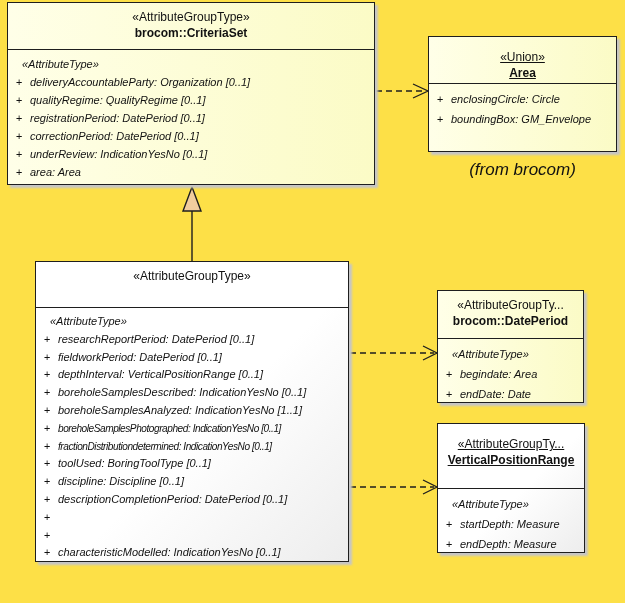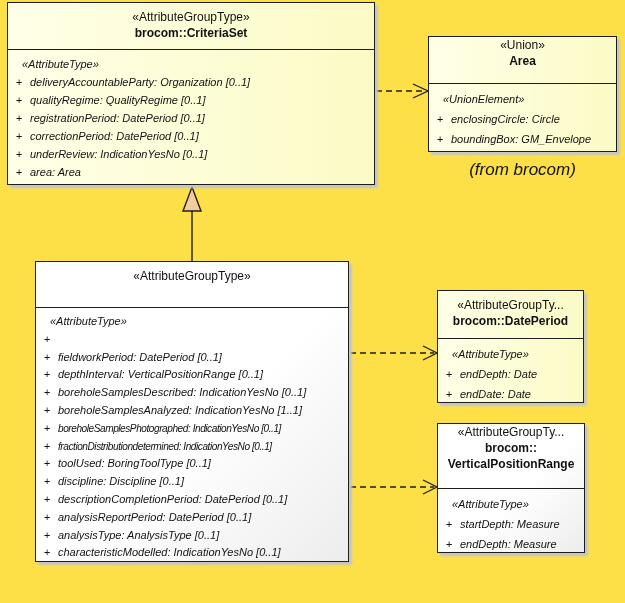--- a/index.html
+++ b/index.html
@@ -19,21 +19,21 @@
     box-sizing:border-box;border-bottom:1.5px solid var(--border);
     text-align:center;line-height:16px;font-size:12px;overflow:hidden;
   }
   .uml-header .cname{font-weight:bold;}
   .uml-body{box-sizing:border-box;overflow:hidden;font-size:11px;font-style:italic;}
   .body-stereotype{padding-left:14px;}
   .attr-row{display:flex;align-items:baseline;}
   .plus{width:22px;flex:none;text-align:center;}
   .attr-text{white-space:nowrap;}
   .squeeze{letter-spacing:-0.5px;transform:scaleX(0.92);transform-origin:0 50%;}
-  .hdr-pad7{padding-top:6px;} .hdr-pad8{padding-top:0;}
+  .hdr-pad7{padding-top:6px;} .hdr-pad8{padding-top:12px;text-decoration:underline;}
   .lh18 .attr-row,.lh18 .body-stereotype{line-height:18px;}
   .lh178 .attr-row,.lh178 .body-stereotype{line-height:17.8px;}
   .lh20 .attr-row,.lh20 .body-stereotype{line-height:20px;}
   .uml-body{padding-top:5px;}
   .origin-note{
     position:absolute;text-align:center;font-style:italic;font-size:17px;z-index:2;
   }
   #connector-layer{position:absolute;left:0;top:0;z-index:1;}
   #connector-layer path,#connector-layer line,#connector-layer polygon,#connector-layer polyline{stroke:var(--border);}
 </style>
@@ -90,41 +90,41 @@
         </div>
     </div>
   </div>
 
   <div class="uml-class fill-yellow lh20" style="left:428px;top:36px;width:189px;height:116px;">
     <div class="uml-header hdr-pad8" style="height:47px;">
       <div>«Union»</div>
       <div class="cname">Area</div>
     </div>
     <div class="uml-body">
-      <div class="body-stereotype">«UnionElement»</div>
       <div class="attr-row">
           <span class="plus">+</span>
           <span class="attr-text">enclosingCircle: Circle</span>
         </div>
       <div class="attr-row">
           <span class="plus">+</span>
           <span class="attr-text">boundingBox: GM_Envelope</span>
         </div>
     </div>
   </div>
   <div class="origin-note" style="left:428px;top:160px;width:189px;">(from brocom)</div>
 
   <div class="uml-class fill-white lh178" style="left:35px;top:261px;width:314px;height:301px;">
     <div class="uml-header hdr-pad7" style="height:46px;">
       <div>«AttributeGroupType»</div>
     </div>
     <div class="uml-body">
       <div class="body-stereotype">«AttributeType»</div>
       <div class="attr-row">
           <span class="plus">+</span>
+          <span class="attr-text">researchReportPeriod: DatePeriod [0..1]</span>
         </div>
       <div class="attr-row">
           <span class="plus">+</span>
           <span class="attr-text">fieldworkPeriod: DatePeriod [0..1]</span>
         </div>
       <div class="attr-row">
           <span class="plus">+</span>
           <span class="attr-text">depthInterval: VerticalPositionRange [0..1]</span>
         </div>
       <div class="attr-row">
@@ -150,55 +150,52 @@
       <div class="attr-row">
           <span class="plus">+</span>
           <span class="attr-text">discipline: Discipline [0..1]</span>
         </div>
       <div class="attr-row">
           <span class="plus">+</span>
           <span class="attr-text">descriptionCompletionPeriod: DatePeriod [0..1]</span>
         </div>
       <div class="attr-row">
           <span class="plus">+</span>
-          <span class="attr-text">analysisReportPeriod: DatePeriod [0..1]</span>
-        </div>
-      <div class="attr-row">
-          <span class="plus">+</span>
-          <span class="attr-text">analysisType: AnalysisType [0..1]</span>
+        </div>
+      <div class="attr-row">
+          <span class="plus">+</span>
         </div>
       <div class="attr-row">
           <span class="plus">+</span>
           <span class="attr-text">characteristicModelled: IndicationYesNo [0..1]</span>
         </div>
     </div>
   </div>
 
   <div class="uml-class fill-yellow lh20" style="left:437px;top:290px;width:147px;height:113px;">
     <div class="uml-header hdr-pad7" style="height:48px;">
       <div>«AttributeGroupTy...</div>
       <div class="cname">brocom::DatePeriod</div>
     </div>
     <div class="uml-body">
       <div class="body-stereotype">«AttributeType»</div>
       <div class="attr-row">
           <span class="plus">+</span>
-          <span class="attr-text">endDepth: Date</span>
+          <span class="attr-text">begindate: Area</span>
         </div>
       <div class="attr-row">
           <span class="plus">+</span>
           <span class="attr-text">endDate: Date</span>
         </div>
     </div>
   </div>
 
   <div class="uml-class fill-white lh20" style="left:437px;top:423px;width:148px;height:130px;">
     <div class="uml-header hdr-pad8" style="height:65px;">
       <div>«AttributeGroupTy...</div>
-      <div class="cname">brocom::</div>
       <div class="cname">VerticalPositionRange</div>
     </div>
     <div class="uml-body">
       <div class="body-stereotype">«AttributeType»</div>
       <div class="attr-row">
           <span class="plus">+</span>
           <span class="attr-text">startDepth: Measure</span>
         </div>
       <div class="attr-row">
           <span class="plus">+</span>

